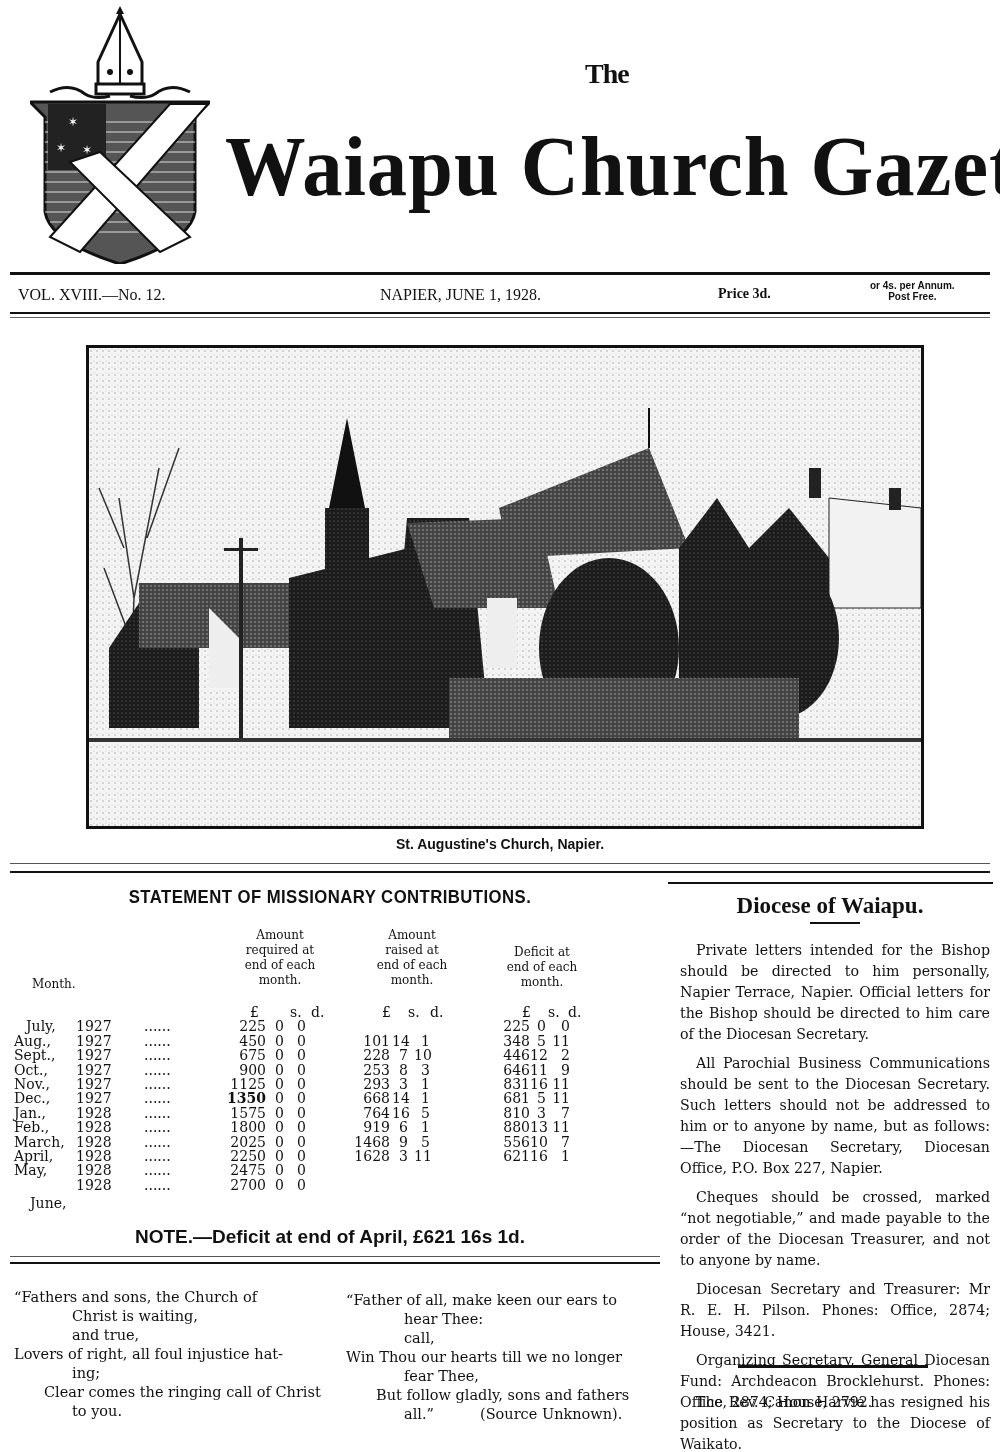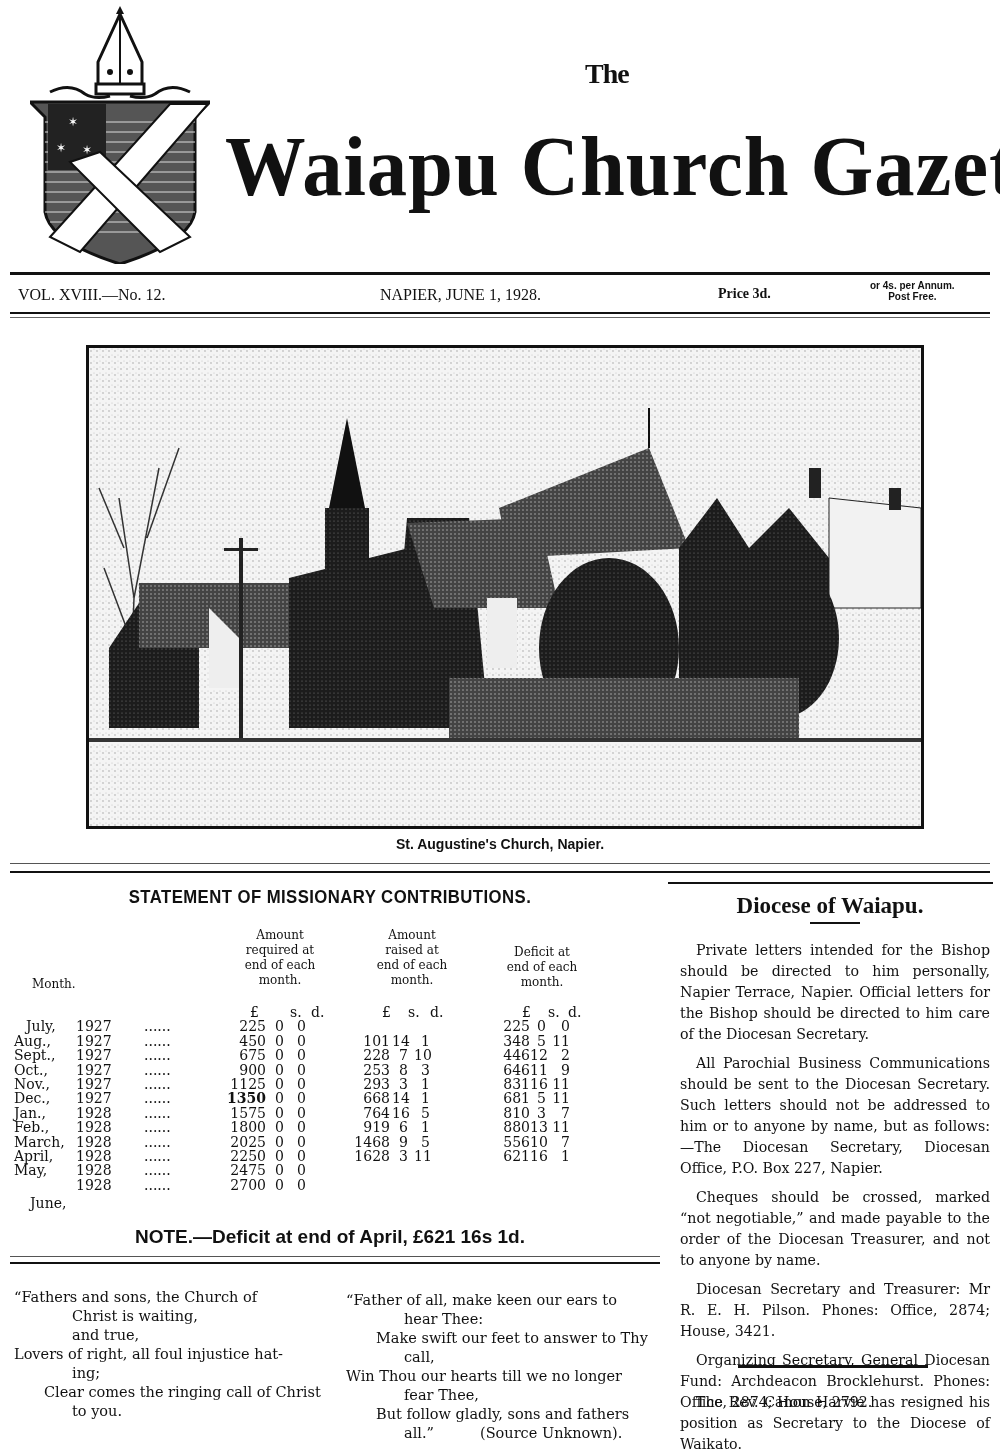--- a/index.html
+++ b/index.html
@@ -395,21 +395,20 @@
     <div class="ind2" style="white-space: pre;">Christ is waiting,</div>
     <div class="ind2" style="white-space: pre;">and true,</div>
     <div class="" style="white-space: pre;">Lovers of right, all foul injustice hat-</div>
     <div class="ind2" style="white-space: pre;">ing;</div>
     <div class="ind1" style="white-space: pre;">Clear comes the ringing call of Christ</div>
     <div class="ind2" style="white-space: pre;">to you.</div>
   </div>
 <div class="abs poem" style="left:346px;top:1291px;width:315px;" id="poemR">
     <div class="" style="white-space: pre;">“Father of all, make keen our ears to</div>
     <div class="ind2" style="white-space: pre;">hear Thee:</div>
-    <div class="ind1" style="white-space: pre;">Make swift our feet to answer to Thy</div>
     <div class="ind2" style="white-space: pre;">call,</div>
     <div class="" style="white-space: pre;">Win Thou our hearts till we no longer</div>
     <div class="ind2" style="white-space: pre;">fear Thee,</div>
     <div class="ind1" style="white-space: pre;">But follow gladly, sons and fathers</div>
     <div class="ind2" style="white-space: pre;">all.”          (Source Unknown).</div>
   </div>
 
 <div class="abs hair" style="left:668px;top:882px;width:325px;height:2px;"></div>
 <div class="abs dio-title">Diocese of Waiapu.</div>
 <div class="abs hair" style="left:810px;top:922px;width:50px;height:2px;"></div>

